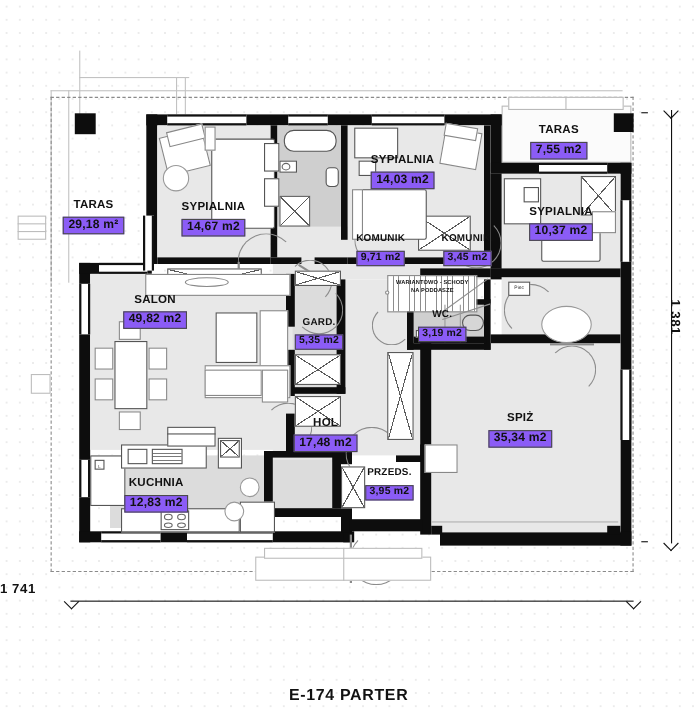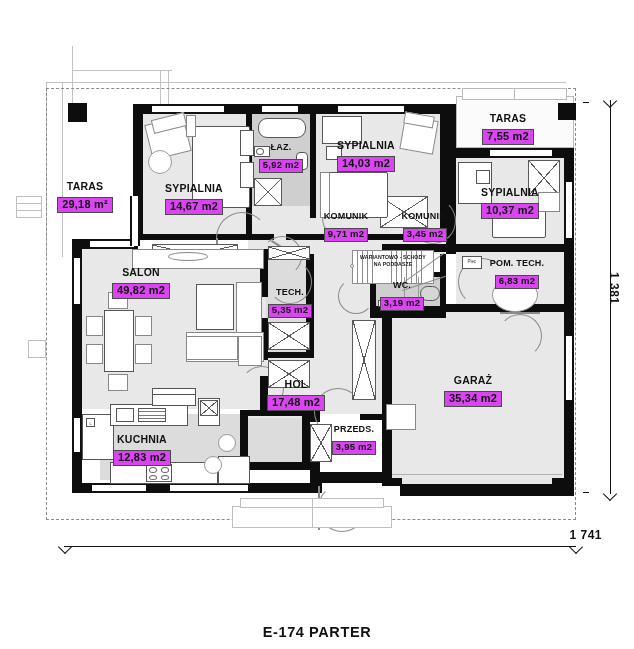--- a/index.html
+++ b/index.html
@@ -79,21 +79,21 @@
     display: block;
     font-size: 10.5px;
     font-weight: 700;
     margin-bottom: 2px;
   }
   .lbl .ar {
     display: inline-block;
     font-size: 11px;
     font-weight: 700;
     border: 1px solid #4a4a4a;
-    background: #d946ef;
+    background: #8b5cf6;
     padding: 0px 4px 1px 4px;
   }
   .lbl.sm .nm { font-size: 9px; }
   .lbl.sm .ar { font-size: 9.5px; padding: 0px 3px 1px 3px; }
 
   
   .dimline-h {
     position: absolute;
     border-top: 1px solid #111;
   }
@@ -422,24 +422,20 @@
   <div class="lbl" style="left:44px; top:180px; width:82px;">
     <span class="nm">TARAS</span>
     <span class="ar">29,18 m²</span>
   </div>
 
   <div class="lbl" style="left:146px; top:182px; width:96px;">
     <span class="nm">SYPIALNIA</span>
     <span class="ar">14,67 m2</span>
   </div>
 
-  <div class="lbl sm" style="left:250px; top:142px; width:62px;">
-    <span class="nm">ŁAZ.</span>
-    <span class="ar">5,92 m2</span>
-  </div>
 
   <div class="lbl" style="left:318px; top:139px; width:96px;">
     <span class="nm">SYPIALNIA</span>
     <span class="ar">14,03 m2</span>
   </div>
 
   <div class="lbl" style="left:466px; top:112px; width:84px;">
     <span class="nm">TARAS</span>
     <span class="ar">7,55 m2</span>
   </div>
@@ -452,65 +448,61 @@
   <div class="lbl sm" style="left:306px; top:211px; width:80px;">
     <span class="nm">KOMUNIK</span>
     <span class="ar">9,71 m2</span>
   </div>
 
   <div class="lbl sm" style="left:388px; top:211px; width:74px;">
     <span class="nm">KOMUNIK.</span>
     <span class="ar">3,45 m2</span>
   </div>
 
-  <div class="lbl sm" style="left:474px; top:258px; width:86px;">
-    <span class="nm">POM. TECH.</span>
-    <span class="ar">6,83 m2</span>
-  </div>
 
   <div class="lbl" style="left:96px; top:266px; width:90px;">
     <span class="nm">SALON</span>
     <span class="ar">49,82 m2</span>
   </div>
 
   <div class="lbl sm" style="left:264px; top:287px; width:52px;">
-    <span class="nm">TECH.</span>
+    <span class="nm">GARD.</span>
     <span class="ar">5,35 m2</span>
   </div>
 
   <div class="lbl sm" style="left:376px; top:280px; width:52px;">
     <span class="nm">WC.</span>
     <span class="ar">3,19 m2</span>
   </div>
 
   <div class="lbl" style="left:254px; top:378px; width:84px;">
     <span class="nm">HOL</span>
     <span class="ar">17,48 m2</span>
   </div>
 
   <div class="lbl" style="left:428px; top:374px; width:90px;">
-    <span class="nm">GARAŻ</span>
+    <span class="nm">SPIŻ</span>
     <span class="ar">35,34 m2</span>
   </div>
 
   <div class="lbl" style="left:100px; top:433px; width:84px;">
     <span class="nm">KUCHNIA</span>
     <span class="ar">12,83 m2</span>
   </div>
 
 
   <div class="lbl sm" style="left:322px; top:424px; width:64px;">
     <span class="nm">PRZEDS.</span>
     <span class="ar">3,95 m2</span>
   </div>
 
   <div class="dimline-h" style="left:64px; top:546px; width:512px;"></div>
   <div class="tick-h" style="left:60px; top:542px;"></div>
   <div class="tick-h" style="left:571px; top:542px;"></div>
-  <div class="dim-text" style="left:0px; top:528px; width:602px; text-align:right;">1 741</div>
+  <div class="dim-text" style="left:0px; top:528px; width:602px; text-align:left;">1 741</div>
 
   <div class="dimline-v" style="left:610px; top:100px; width:1px; height:394px;"></div>
   <div class="tick-h" style="left:605px; top:96px;"></div>
   <div class="tick-h" style="left:605px; top:489px;"></div>
   <div class="dim-text-v" style="left:621px; top:272px;">1 381</div>
 
   <div class="abs" style="left:583px; top:102px; width:6px; height:1px; background:#111;"></div>
   <div class="abs" style="left:583px; top:492px; width:6px; height:1px; background:#111;"></div>
 
   <div id="plan-title" style="top:624px;">E-174 PARTER</div>

